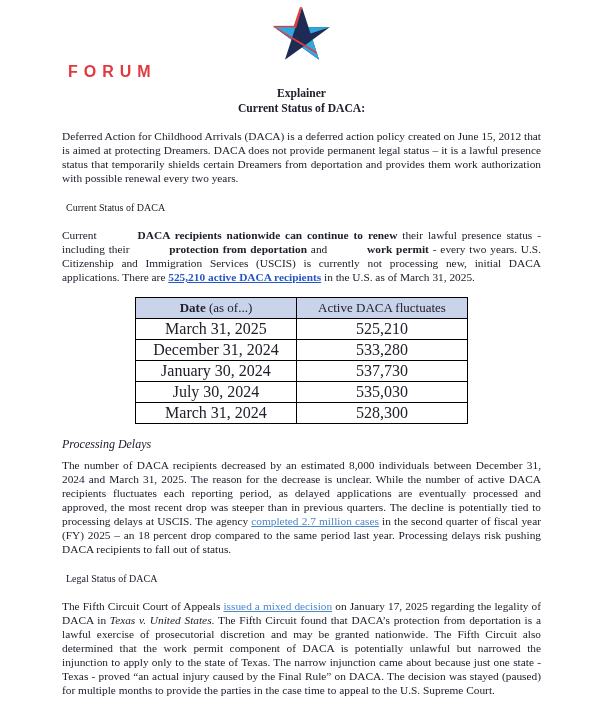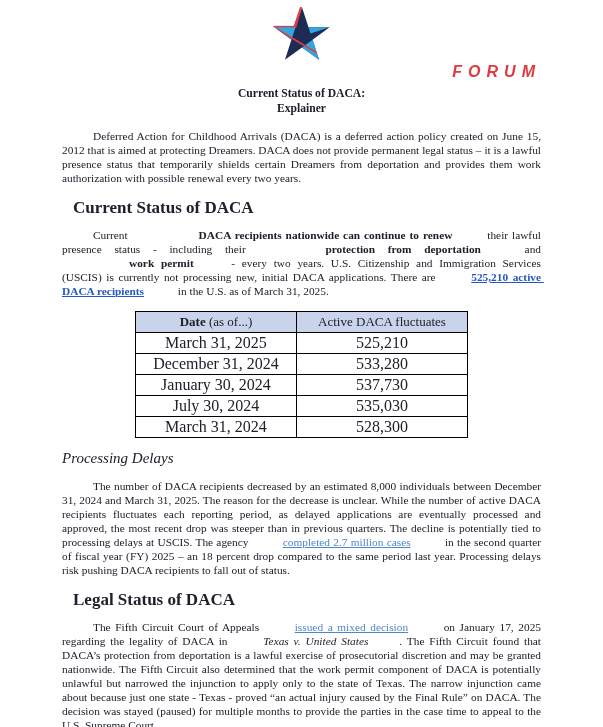--- a/index.html
+++ b/index.html
@@ -5,51 +5,51 @@
   html,body { margin:0; padding:0; background:#ffffff; }
   body {
     width:603px; height:727px; overflow:hidden;
     font-family:"Liberation Serif","DejaVu Serif",serif;
     color:#20202c;
     -webkit-font-smoothing:antialiased;
   }
   .page { padding:6px 62px 0 62px; }
 
   
-  .logo-block { text-align:right;font-style:italic; }
+  .logo-block { text-align:left; }
   .star-svg { display:block; margin:0 auto; }
   .brand {
     font-family:"Liberation Sans","DejaVu Sans",sans-serif;
     font-weight:bold; font-size:16px; letter-spacing:6px;
     color:#e03a40; margin-top:1px; padding-left:6px; line-height:17px;
   }
 
   
   .doc-title {
     text-align:center; font-weight:bold;
     font-size:11.6px; line-height:14.5px; margin-top:7px;
   }
 
   
   .para {
     font-size:11.35px; line-height:14px; text-align:justify;
     margin:0 0 13px 0;
   }
   .intro-gap { margin-top:13px; }
   .heading {
-    font-weight:bold; font-size:17px; line-height:14px;
-    margin:16px 0 13px 11px;
+    font-weight:normal; font-size:10px; line-height:14px;
+    margin:16px 0 13px 4px;
   }
   .subheading {
-    font-style:italic; font-size:15px; line-height:14px;
-    margin:13px 0 14px 0;
+    font-style:italic; font-size:12px; line-height:14px;
+    margin:13px 0 7px 0;
   }
 
   
-  .seg { white-space:pre-wrap;margin-left:31px; }
+  .seg { white-space:pre-wrap; }
   .seg.bold { font-weight:bold;padding-left:36px; }
   .seg.italic { font-style:italic; }
   a.seg.link { color:#4d87cb; text-decoration:underline; }
   a.seg.link-bold { color:#2457c5; font-weight:bold; text-decoration:underline; }
 
   
   table.daca-table { border-collapse:collapse; margin:10px auto 12px auto; }
   .daca-table th, .daca-table td {
     border:1px solid #000000; text-align:center;
     font-size:16px; line-height:14px; padding:3px 6px;
@@ -82,22 +82,22 @@
       <polygon points="2.4,36.5 38.8,36.5 31.8,57.9" fill="#2fa8e0"></polygon>
       <polygon points="97.6,36.5 61.2,36.5 64.7,47.2" fill="#2fa8e0"></polygon>
       <polygon points="68.2,57.9 79.4,92.5 50,71.1" fill="#2fa8e0"></polygon>
 
       <polygon points="6,37.2 86,85.2 86,88.6 6,40.6" fill="#e23c3f" clip-path="url(#starClip)"></polygon>
     </svg>
     <div class="brand">FORUM</div>
   </div>
 
   <div class="doc-title">
+    <div>Explainer</div>
     <div>Current Status of DACA:</div>
-    <div>Explainer</div>
   </div>
 
   <p class="para intro-gap"><span class="seg normal">Deferred Action for Childhood Arrivals (DACA) is a deferred action policy created on June 15, 2012 that is aimed at protecting Dreamers. DACA does not provide permanent legal status – it is a lawful presence status that temporarily shields certain Dreamers from deportation and provides them work authorization with possible renewal every two years.</span></p>
 
   <div class="heading">Current Status of DACA</div>
 
   <p class="para"><span class="seg normal">Current </span><span class="seg bold">DACA recipients nationwide can continue to renew</span><span class="seg normal"> their lawful presence status - including their </span><span class="seg bold">protection from deportation</span><span class="seg normal"> and </span><span class="seg bold">work permit</span><span class="seg normal"> - every two years. U.S. Citizenship and Immigration Services (USCIS) is currently not processing new, initial DACA applications. There are </span><a class="seg link-bold" href="#">525,210 active DACA recipients</a><span class="seg normal"> in the U.S. as of March 31, 2025.</span></p>
 
   <table class="daca-table">
     <thead>

